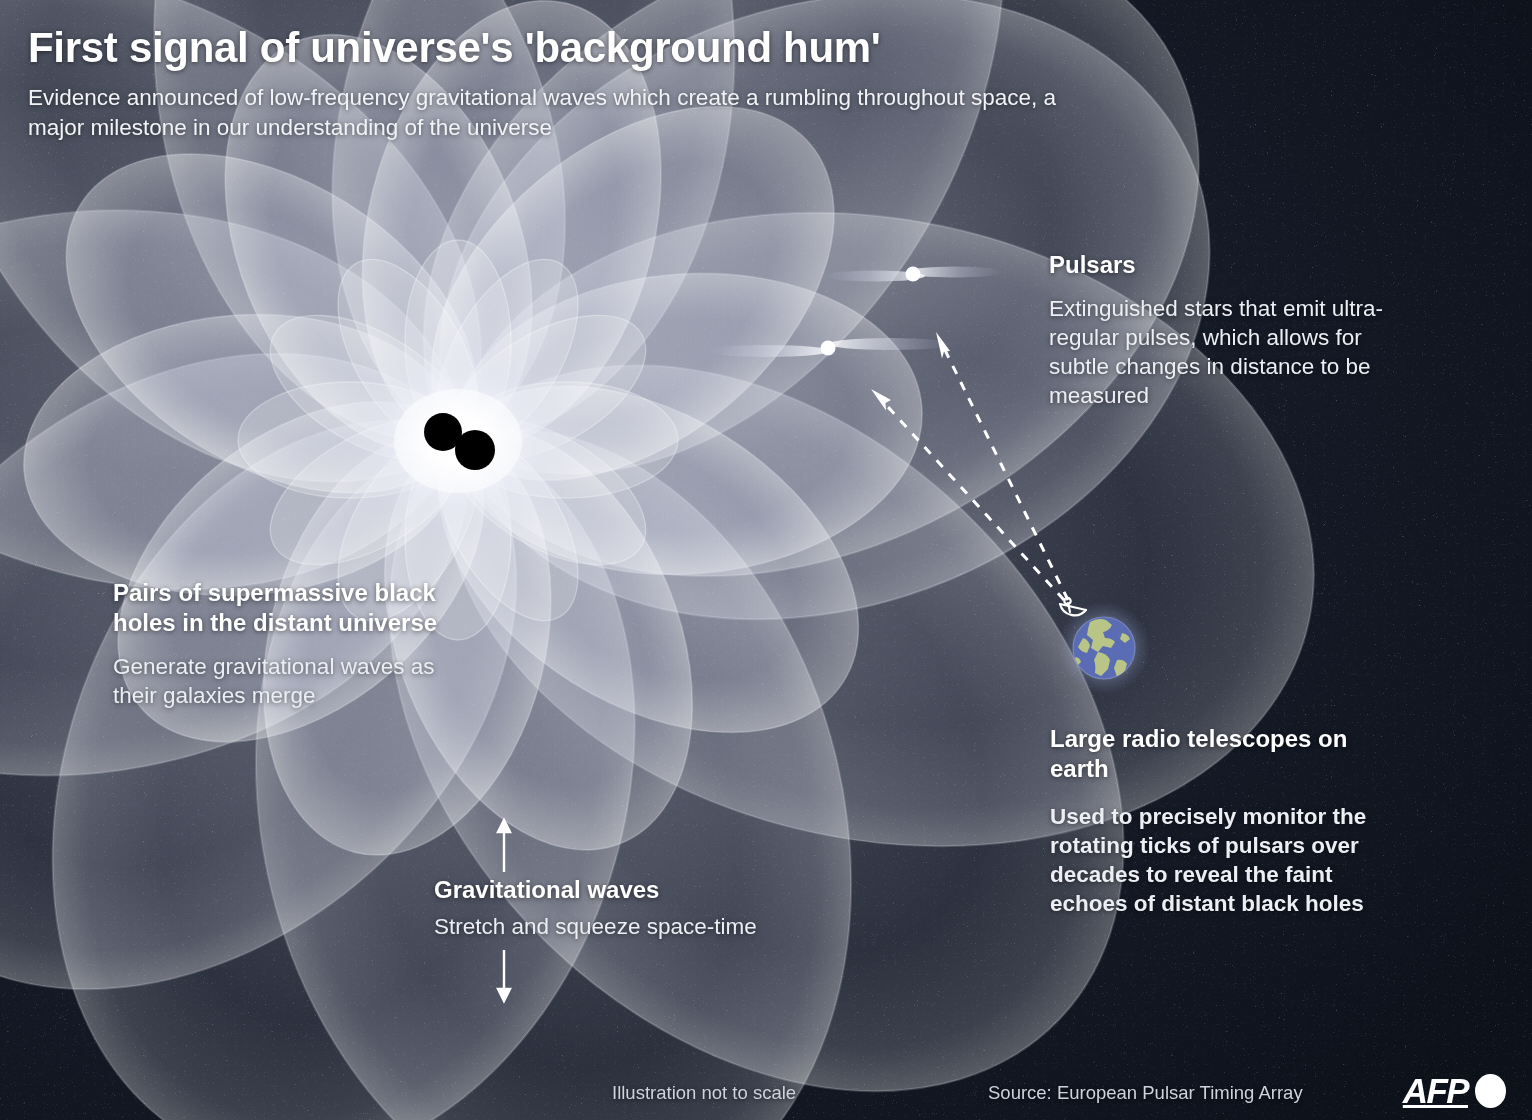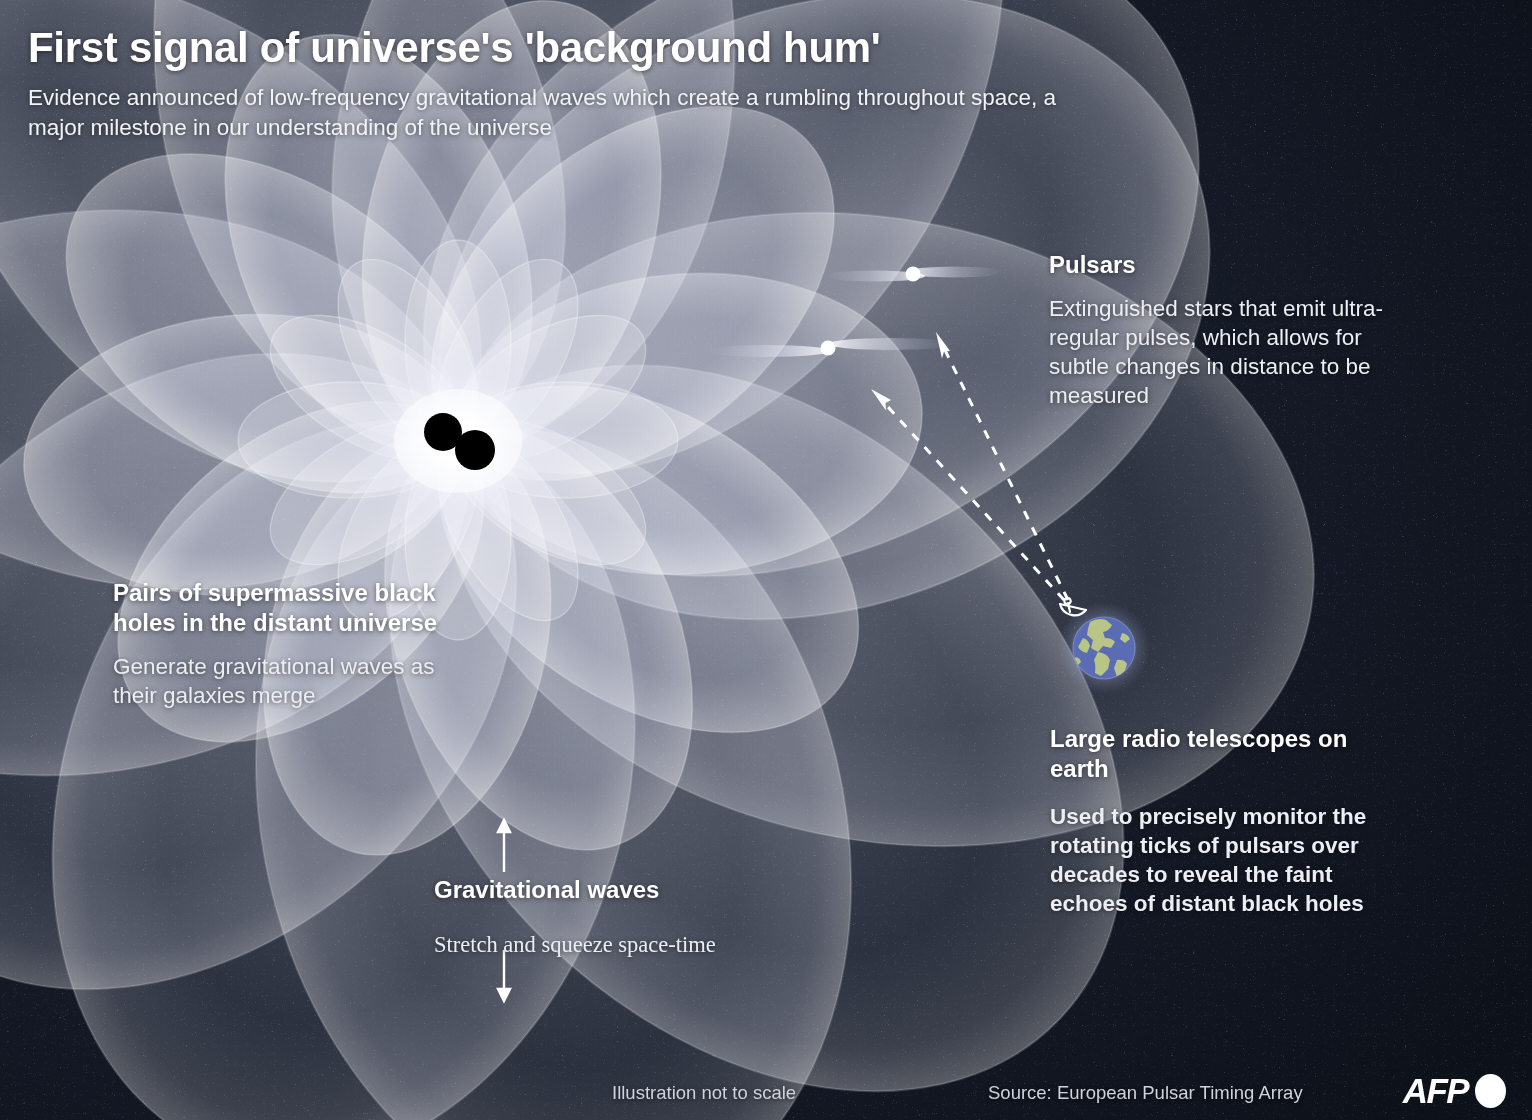--- a/index.html
+++ b/index.html
@@ -70,21 +70,21 @@
   #anno-pulsars    { left:1049px; top:250px;  width:360px; }
   #anno-pulsars .anno-body { margin-top:14px; }
 
   #anno-blackholes { left:113px;  top:578px;  width:330px; }
   #anno-blackholes .anno-body { margin-top:14px; }
 
   #anno-telescopes { left:1050px; top:724px;  width:345px; }
   #anno-telescopes .anno-body { margin-top:19px; }
 
   #anno-gwaves     { left:434px;  top:875px;  width:420px; }
-  #anno-gwaves .anno-body { margin-top:25px;font-family:Liberation Serif, serif; }
+  #anno-gwaves .anno-body { margin-top:7px; }
 
   
   .footer { position:absolute; left:0; right:0; bottom:0; height:60px; z-index:8; }
   .footnote {
     position:absolute;
     font-size:18.5px;
     font-weight:400;
     color:#cfd3de;
     white-space:nowrap;
     text-shadow:0 1px 4px rgba(0,0,0,.6);
@@ -92,20 +92,21 @@
   #foot-scale  { left:612px;  bottom:16px; }
   #foot-source { left:988px;  bottom:16px; }
 
   .afp-logo {
     position:absolute;
     right:26px;
     bottom:12px;
     display:flex;
     align-items:center;
     gap:7px;
+    text-decoration:underline;
   }
   .afp-word {
     font-family:"Liberation Sans", sans-serif;
     font-size:35px;
     font-weight:bold;
     font-style:italic;
     letter-spacing:-1.6px;
     color:#ffffff;
     line-height:1;
   }

